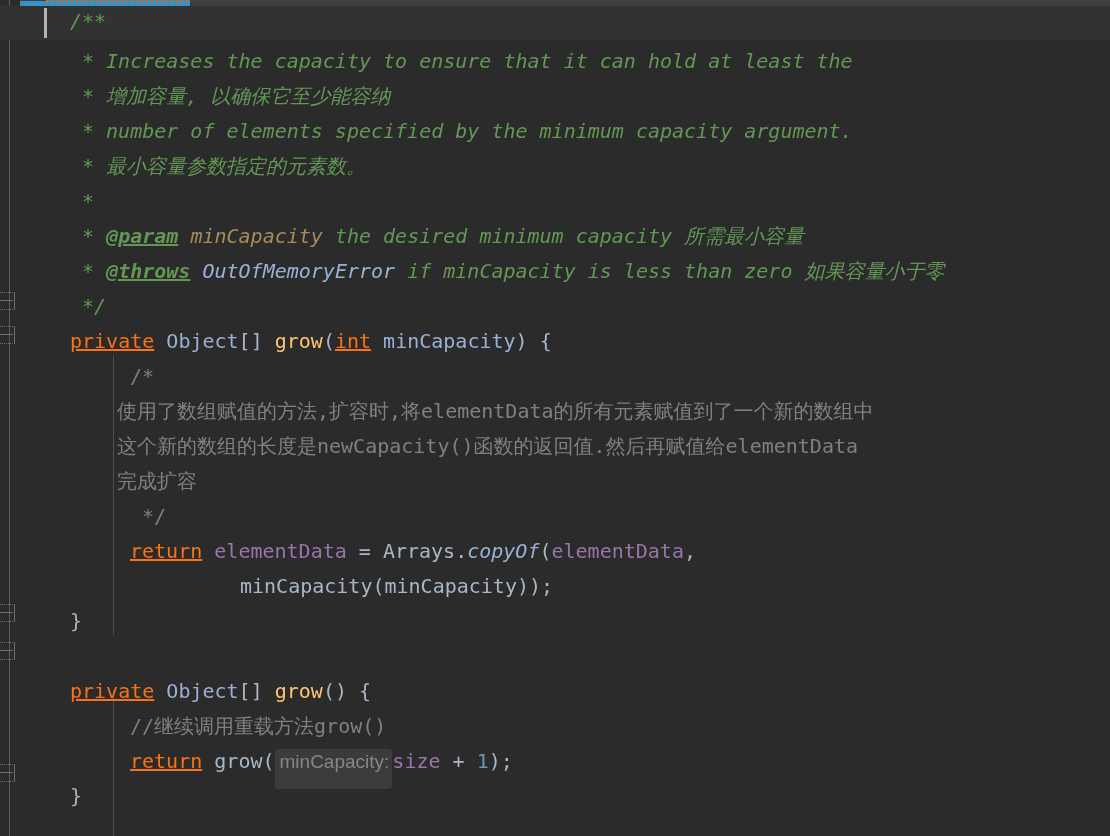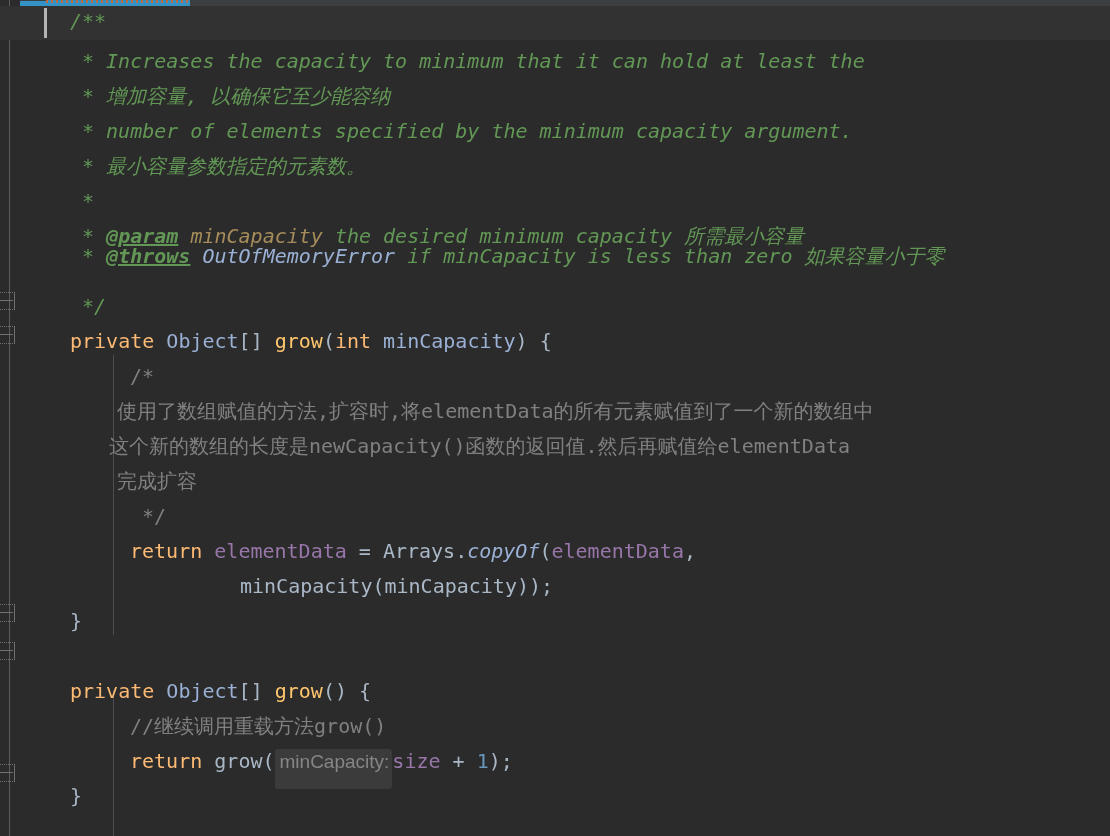--- a/index.html
+++ b/index.html
@@ -136,21 +136,21 @@
     font-size: 20px;
     letter-spacing: 0px;
   }
 
   
   .c-doc      { color: #629755; font-style: italic; }
   .c-doc-tag  { color: #629755; font-style: italic; font-weight: bold; text-decoration: underline; }
   .c-doc-param{ color: #a58c5a; font-style: italic; }
   .c-doc-type { color: #9ab0d4; font-style: italic; }
   .c-comment  { color: #808080; }
-  .c-keyword  { color: #fdba74; }
+  .c-keyword  { color: #f97316; text-decoration: underline; }
   .c-class    { color: #a9b7c6; }
   .c-classref { color: #9ab0d4; }
   .c-method   { color: #ffc66d; }
   .c-static   { color: #9ab0d4; font-style: italic; }
   .c-field    { color: #9876aa; }
   .c-plain    { color: #a9b7c6; }
   .c-number   { color: #6897bb; }
 
   
   .param-hint {
@@ -215,32 +215,32 @@
 
   <div id="code-surface">
     <div id="current-line"></div>
     <div id="caret"></div>
     <div id="indent-guides">
         <div class="indent-guide" style="left: 93px; top: 355px; height: 280px;"></div>
         <div class="indent-guide" style="left: 93px; top: 690px; height: 146px;"></div>
       </div>
     <div id="code-lines">
         <div class="line" style="top: 4px; left: 50px;"><span class="c-doc">/**</span></div>
-        <div class="line" style="top: 44px; left: 62px;"><span class="c-doc">* Increases the capacity to minimum that it can hold at least the</span></div>
+        <div class="line" style="top: 44px; left: 62px;"><span class="c-doc">* Increases the capacity to ensure that it can hold at least the</span></div>
         <div class="line" style="top: 79px; left: 62px;"><span class="c-doc">* 增加容量, 以确保它至少能容纳</span></div>
         <div class="line" style="top: 114px; left: 62px;"><span class="c-doc">* number of elements specified by the minimum capacity argument.</span></div>
         <div class="line" style="top: 149px; left: 62px;"><span class="c-doc">* 最小容量参数指定的元素数。</span></div>
         <div class="line" style="top: 184px; left: 62px;"><span class="c-doc">*</span></div>
         <div class="line" style="top: 219px; left: 62px;"><span class="c-doc">* </span><span class="c-doc-tag">@param</span><span class="c-doc"> </span><span class="c-doc-param">minCapacity</span><span class="c-doc"> the desired minimum capacity 所需最小容量</span></div>
-        <div class="line" style="top: 239px; left: 62px;"><span class="c-doc">* </span><span class="c-doc-tag">@throws</span><span class="c-doc"> </span><span class="c-doc-type">OutOfMemoryError</span><span class="c-doc"> if minCapacity is less than zero 如果容量小于零</span></div>
+        <div class="line" style="top: 254px; left: 62px;"><span class="c-doc">* </span><span class="c-doc-tag">@throws</span><span class="c-doc"> </span><span class="c-doc-type">OutOfMemoryError</span><span class="c-doc"> if minCapacity is less than zero 如果容量小于零</span></div>
         <div class="line" style="top: 289px; left: 62px;"><span class="c-doc">*/</span></div>
         <div class="line" style="top: 324px; left: 50px;"><span class="c-keyword">private</span><span class="c-plain"> </span><span class="c-classref">Object</span><span class="c-plain">[] </span><span class="c-method">grow</span><span class="c-plain">(</span><span class="c-keyword">int</span><span class="c-plain"> </span><span class="c-classref">minCapacity</span><span class="c-plain">) {</span></div>
         <div class="line" style="top: 359px; left: 110px;"><span class="c-comment">/*</span></div>
         <div class="line" style="top: 394px; left: 97px;"><span class="c-comment">使用了数组赋值的方法,扩容时,将elementData的所有元素赋值到了一个新的数组中</span></div>
-        <div class="line" style="top: 429px; left: 89px;"><span class="c-comment">这个新的数组的长度是newCapacity()函数的返回值.然后再赋值给elementData</span></div>
+        <div class="line" style="top: 429px; left: 97px;"><span class="c-comment">这个新的数组的长度是newCapacity()函数的返回值.然后再赋值给elementData</span></div>
         <div class="line" style="top: 464px; left: 97px;"><span class="c-comment">完成扩容</span></div>
         <div class="line" style="top: 499px; left: 122px;"><span class="c-comment">*/</span></div>
         <div class="line" style="top: 534px; left: 110px;"><span class="c-keyword">return</span><span class="c-plain"> </span><span class="c-field">elementData</span><span class="c-plain"> = </span><span class="c-class">Arrays</span><span class="c-plain">.</span><span class="c-static">copyOf</span><span class="c-plain">(</span><span class="c-field">elementData</span><span class="c-plain">,</span></div>
         <div class="line" style="top: 569px; left: 220px;"><span class="c-plain">minCapacity</span><span class="c-plain">(</span><span class="c-plain">minCapacity</span><span class="c-plain">));</span></div>
         <div class="line" style="top: 604px; left: 50px;"><span class="c-plain">}</span></div>
         <div class="line" style="top: 639px; left: 50px;"></div>
         <div class="line" style="top: 674px; left: 50px;"><span class="c-keyword">private</span><span class="c-plain"> </span><span class="c-classref">Object</span><span class="c-plain">[] </span><span class="c-method">grow</span><span class="c-plain">() {</span></div>
         <div class="line" style="top: 709px; left: 110px;"><span class="c-comment">//继续调用重载方法grow()</span></div>
         <div class="line" style="top: 744px; left: 110px;"><span class="c-keyword">return</span><span class="c-plain"> </span><span class="c-plain">grow</span><span class="c-plain">(</span><span class="param-hint">minCapacity:</span><span class="c-field">size</span><span class="c-plain"> + </span><span class="c-number">1</span><span class="c-plain">);</span></div>
         <div class="line" style="top: 779px; left: 50px;"><span class="c-plain">}</span></div>

